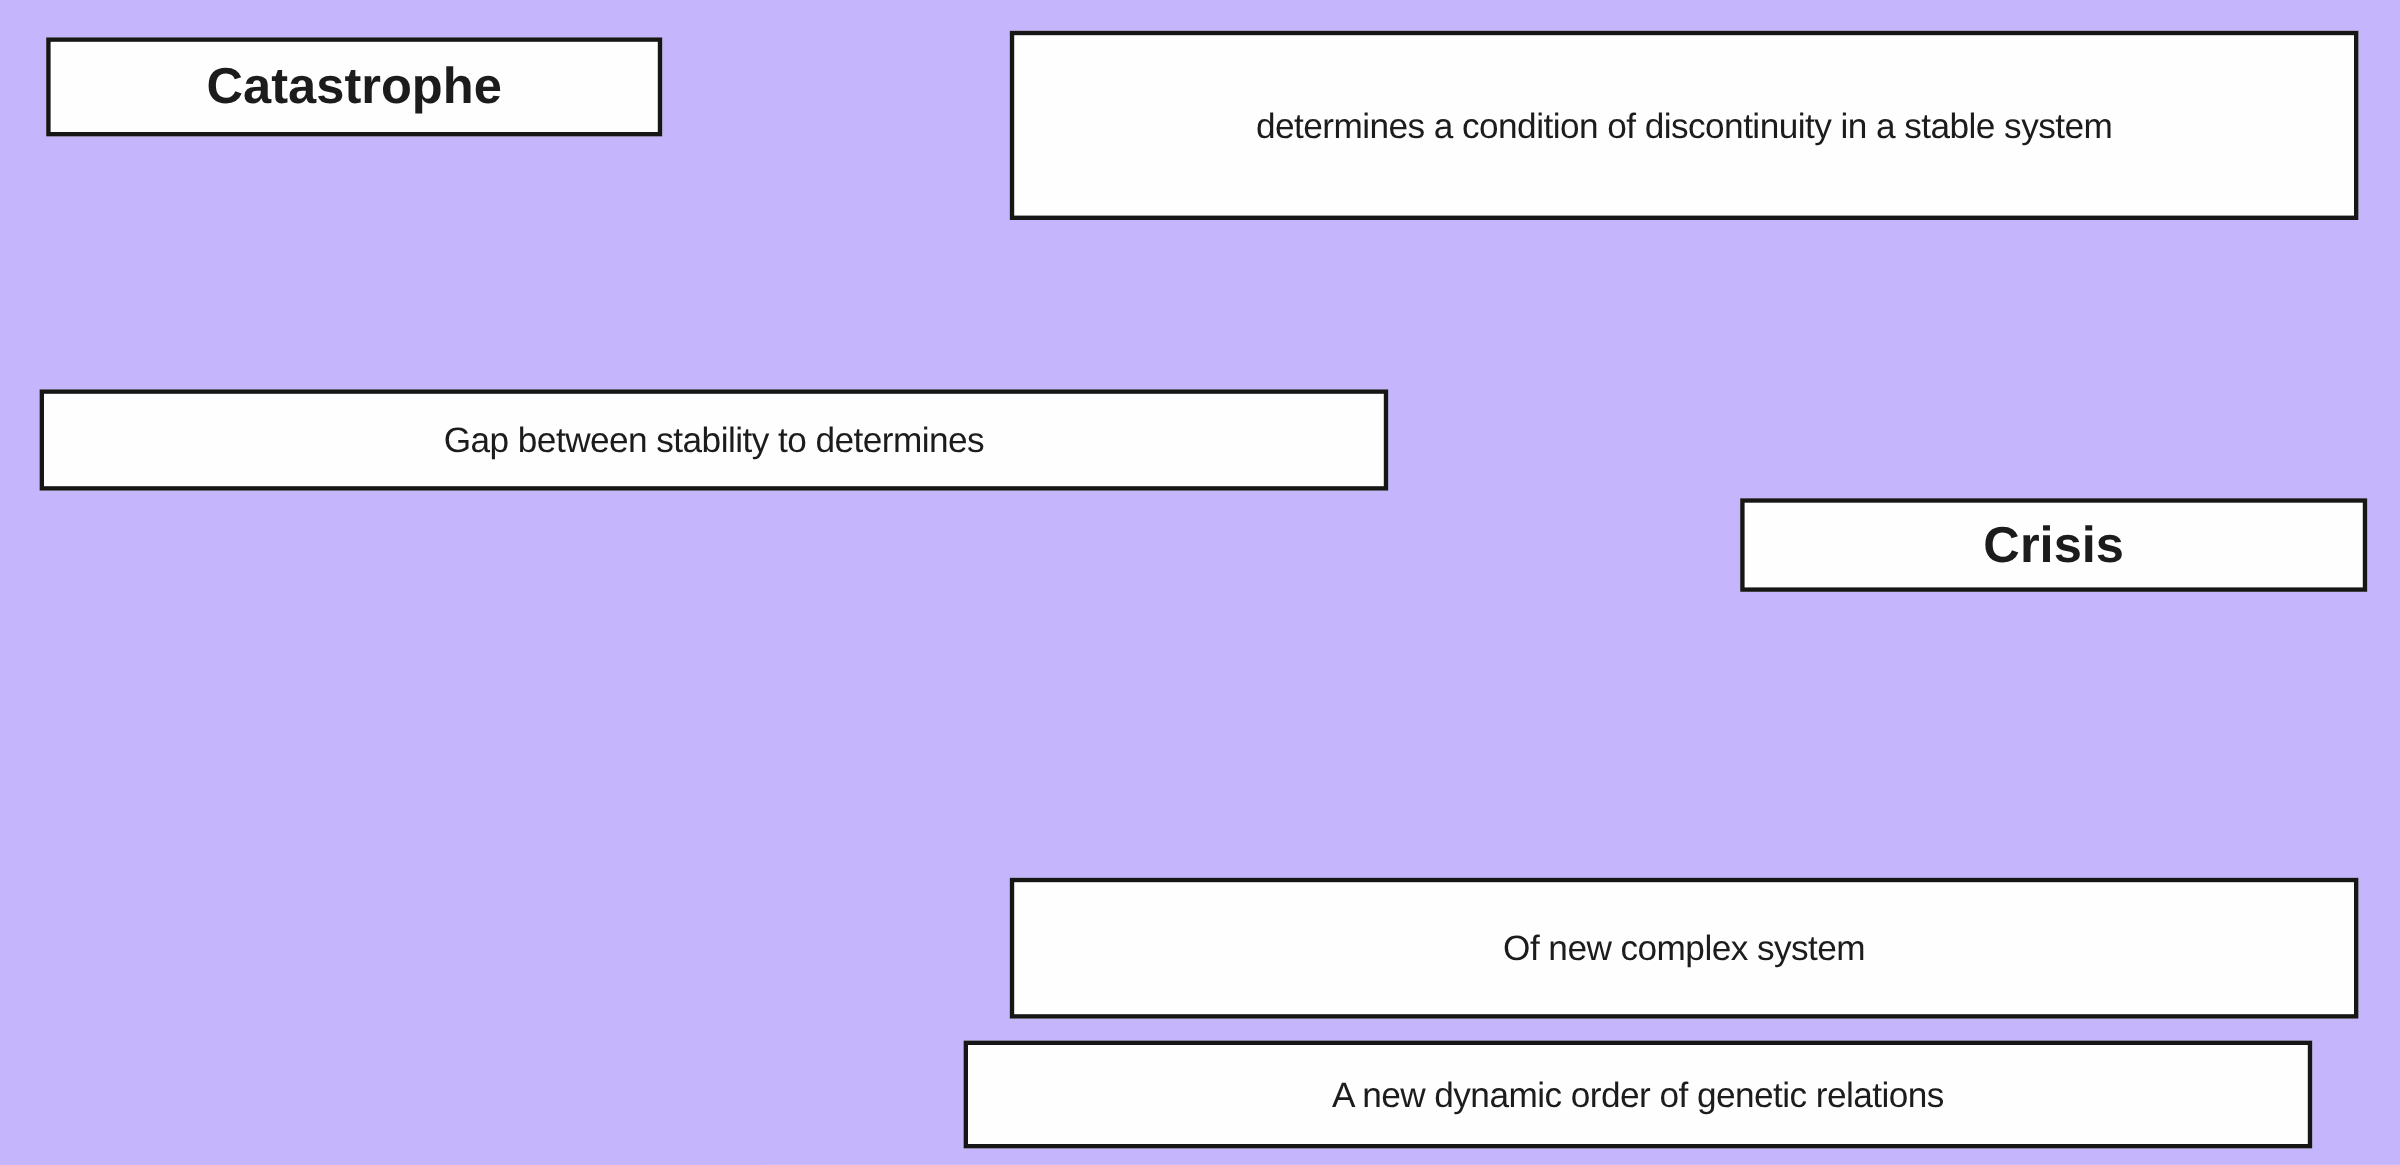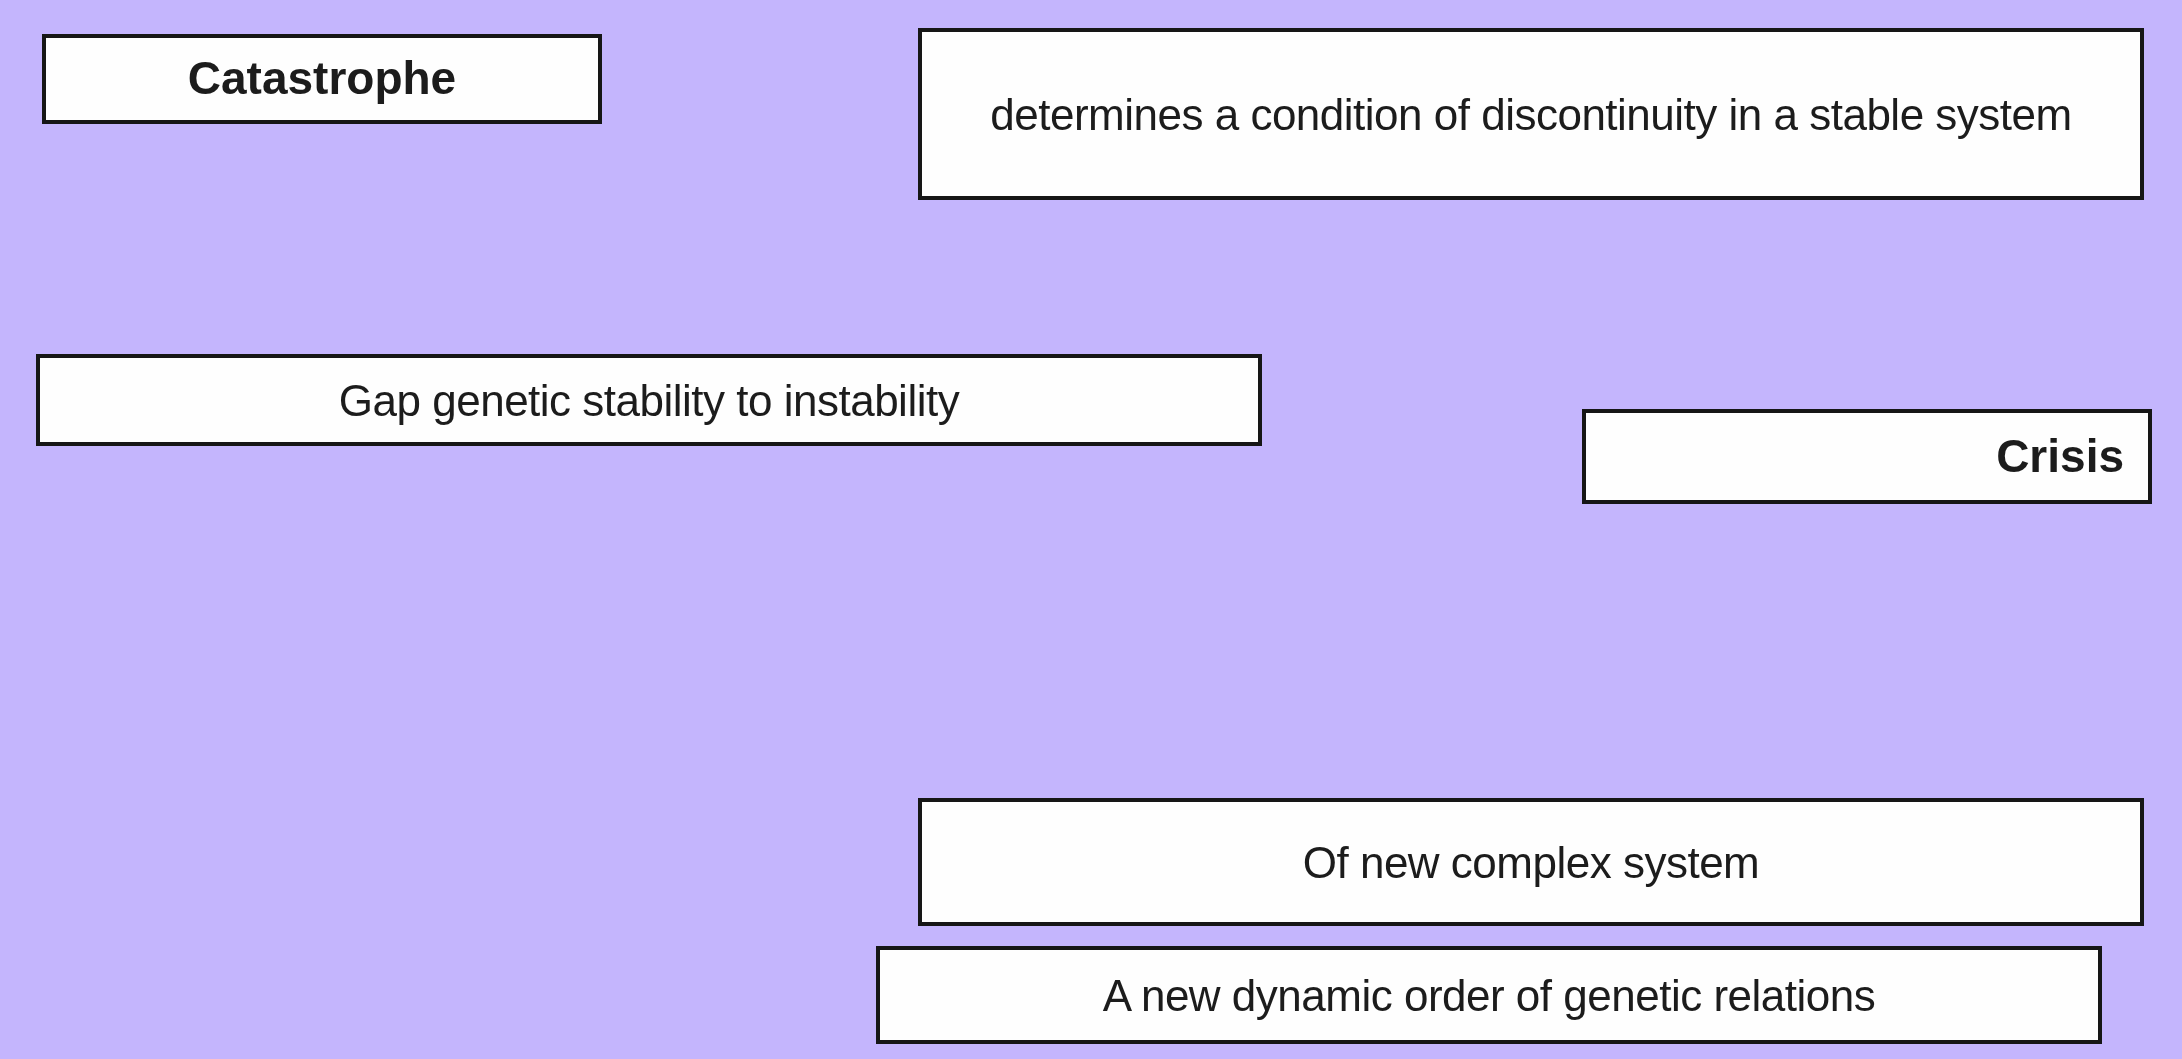--- a/index.html
+++ b/index.html
@@ -21,54 +21,54 @@
     border: 4px solid #161616;
     background: #fefefe;
     display: flex;
     align-items: center;
     justify-content: center;
     text-align: center;
     color: #1c1c1c;
     padding: 4px 24px;
   }
   .box .label {
-    font-size: 44px;
+    font-size: 32px;
     line-height: 1.25;
     letter-spacing: -0.5px;
   }
   .box.term .label {
     font-size: 46px;
     font-weight: 700;
     letter-spacing: 0;
   }
   
   .b-catastrophe { left: 42px;   top: 34px;  width: 560px;  height: 90px;  }
   .b-determines  { left: 918px;  top: 28px;  width: 1226px; height: 172px; }
   .b-gap         { left: 36px;   top: 354px; width: 1226px; height: 92px;  }
   .b-showdeep    { left: 36px;   top: 498px; width: 1226px; height: 100px; }
-  .b-crisis      { left: 1582px; top: 409px; width: 570px;  height: 95px; justify-content: flex-end;  }
+  .b-crisis      { left: 1582px; top: 453px; width: 570px;  height: 85px;  }
   .b-emerging    { left: 40px;   top: 802px; width: 562px;  height: 90px;  }
   .b-complex     { left: 918px;  top: 798px; width: 1226px; height: 128px; }
   .b-dynamic     { left: 876px;  top: 946px; width: 1226px; height: 98px;  }
 </style>
 </head>
 <body>
 
 <div class="canvas">
 
   <div class="box term b-catastrophe">
     <span class="label">Catastrophe</span>
   </div>
 
   <div class="box b-determines">
     <span class="label">determines a condition of discontinuity in a stable system</span>
   </div>
 
   <div class="box b-gap">
-    <span class="label">Gap genetic stability to instability</span>
+    <span class="label">Gap between stability to determines</span>
   </div>
 
 
   <div class="box term b-crisis">
     <span class="label">Crisis</span>
   </div>
 
 
   <div class="box b-complex">
     <span class="label">Of new complex system</span>

